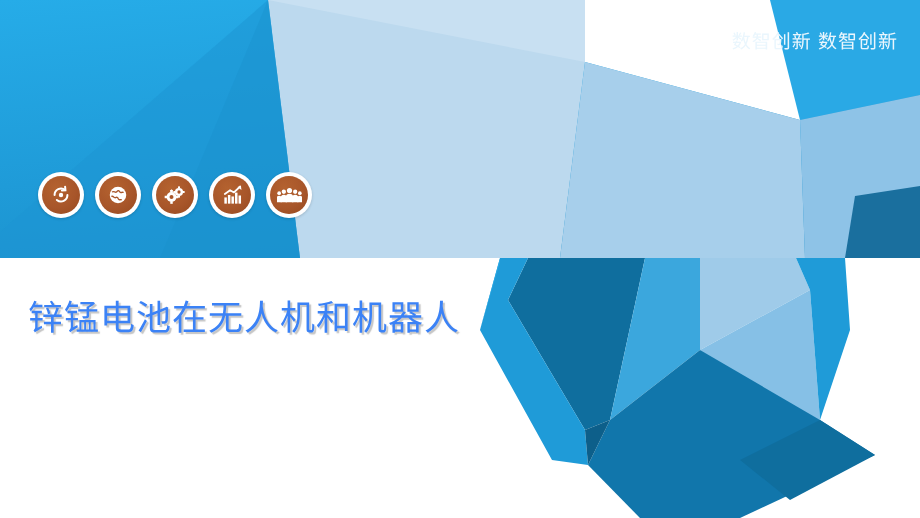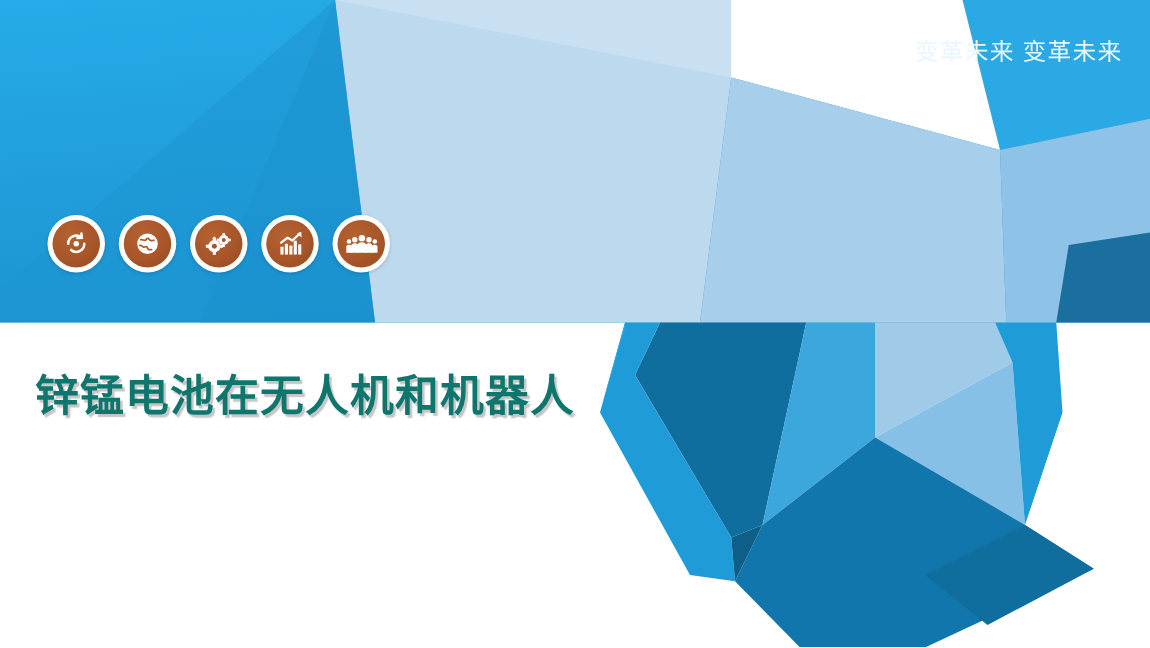--- a/index.html
+++ b/index.html
@@ -85,23 +85,23 @@
 
   
   .title-block {
     position: absolute;
     left: 28px;
     top: 292px;
     width: 540px;
   }
   .title-line {
     font-size: 35px;
-    font-weight: bold;
+    font-weight: normal;
     line-height: 51px;
-    color: #0f766e;
+    color: #3b82f6;
     letter-spacing: 1px;
     text-shadow: 2px 2px 1px rgba(150,150,150,0.55);
     white-space: nowrap;
   }
 </style>
 </head>
 <body>
 
 <div id="slide">
 
@@ -139,21 +139,21 @@
 
     <polygon points="796,258 845,258 850,330 820,420 810,290" fill="#1f9bd8"></polygon>
 
     <polygon points="610,420 700,350 820,420 875,455 740,518 640,518 588,465" fill="#1176ab"></polygon>
     <polygon points="820,420 875,455 790,500 740,460" fill="#0f6e9e"></polygon>
 
     <polygon points="585,430 610,420 588,465" fill="#0d5f8a"></polygon>
 
   </svg>
 
-  <div class="tagline">变革未来 变革未来</div>
+  <div class="tagline">数智创新 数智创新</div>
 
   <div class="icon-row">
 
     <div class="icon-badge">
       <div class="disc">
         <span>
           <svg width="22" height="22" viewBox="0 0 24 24" fill="none" stroke="#ffffff" stroke-width="2.2" stroke-linecap="round">
             <path d="M5 12a7 7 0 0 1 11.5-5.4"></path>
             <path d="M19 12a7 7 0 0 1-11.5 5.4"></path>
             <polyline points="16.5 3 16.8 6.8 13 7" fill="none"></polyline>

